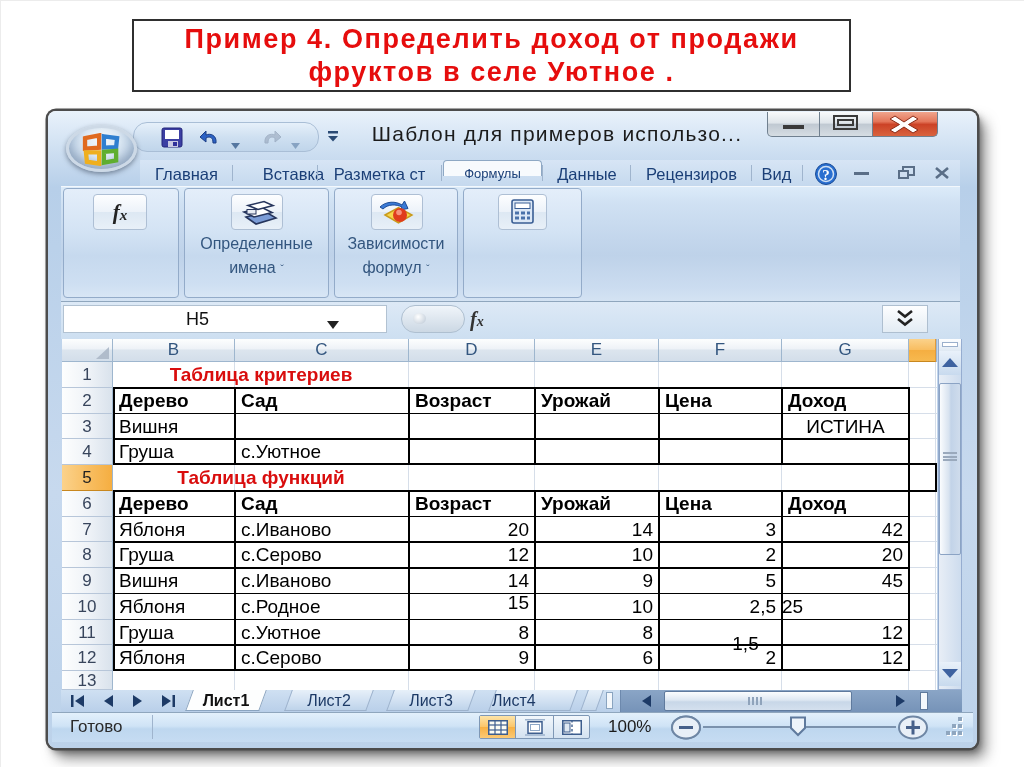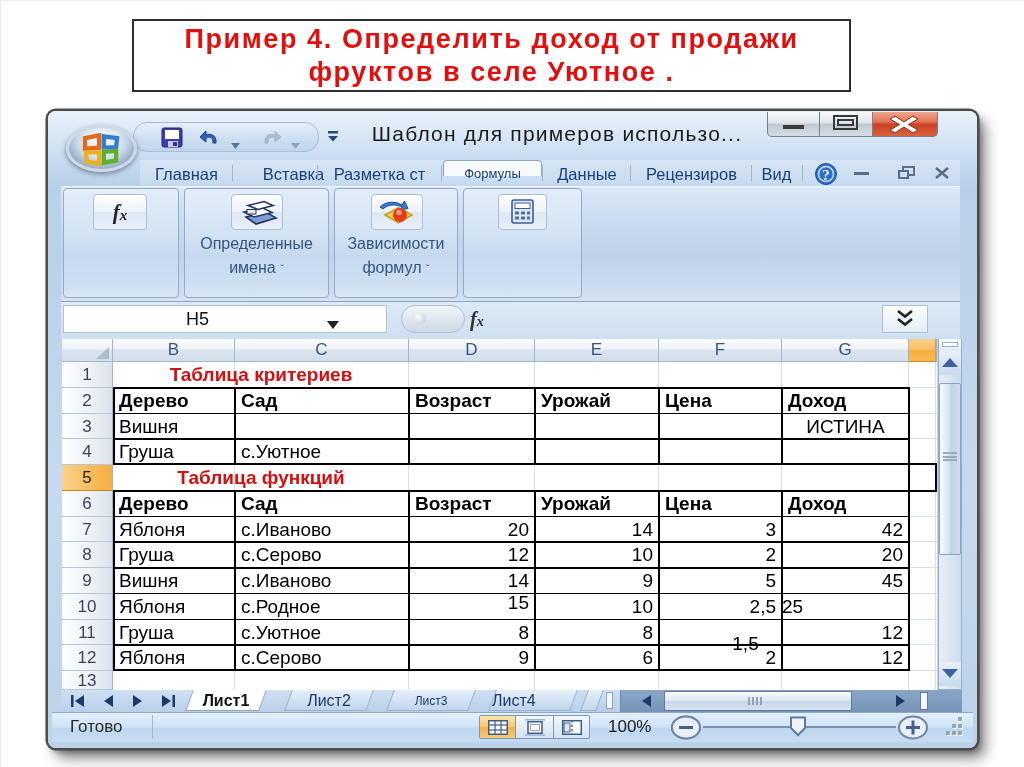--- a/index.html
+++ b/index.html
@@ -324,21 +324,21 @@
     </svg>
 <svg class="abs" style="left:108px;top:584px;" width="20" height="12">
       <path d="M6 0 L6 12 L15 6 Z" fill="#1d3a66"></path>
       <rect x="16.5" y="0" width="2.5" height="12" fill="#1d3a66"></rect>
     </svg>
 <div class="abs" style="left:141px;top:579px;width:74px;height:21px;background:#fdfefe;border:1px solid #8aa4c0;border-top:none;transform:skewX(-20deg);box-sizing:border-box;"></div>
     <div class="abs" style="left:141px;top:580px;width:74px;height:20px;line-height:20px;text-align:center;font-size:16px;font-weight:bold;color:#111;">Лист1</div>
 <div class="abs" style="left:240px;top:579px;width:82px;height:21px;background:linear-gradient(180deg,#e7f0f9 0%,#cfdff1 60%,#bed3ea 100%);border:1px solid #9db2cc;border-top:none;transform:skewX(-20deg);box-sizing:border-box;"></div>
     <div class="abs" style="left:240px;top:580px;width:82px;height:20px;line-height:20px;text-align:center;font-size:16px;font-weight:normal;color:#1d3a66;">Лист2</div>
 <div class="abs" style="left:342px;top:579px;width:82px;height:21px;background:linear-gradient(180deg,#e7f0f9 0%,#cfdff1 60%,#bed3ea 100%);border:1px solid #9db2cc;border-top:none;transform:skewX(-20deg);box-sizing:border-box;"></div>
-    <div class="abs" style="left:342px;top:580px;width:82px;height:20px;line-height:20px;text-align:center;font-size:12px;font-weight:normal;color:#1d3a66;">Лист3</div>
+    <div class="abs" style="left:342px;top:580px;width:82px;height:20px;line-height:20px;text-align:center;font-size:16px;font-weight:normal;color:#1d3a66;">Лист3</div>
 <div class="abs" style="left:444px;top:579px;width:82px;height:21px;background:linear-gradient(180deg,#e7f0f9 0%,#cfdff1 60%,#bed3ea 100%);border:1px solid #9db2cc;border-top:none;transform:skewX(-20deg);box-sizing:border-box;"></div>
     <div class="abs" style="left:444px;top:580px;width:82px;height:20px;line-height:20px;text-align:left;font-size:16px;font-weight:normal;color:#1d3a66;">Лист4</div>
 <div class="abs" style="left:536px;top:579px;width:16px;height:21px;background:linear-gradient(180deg,#e7f0f9,#c4d7eb);border:1px solid #9db2cc;border-top:none;transform:skewX(-20deg);box-sizing:border-box;"></div>
 <div class="abs" style="left:558px;top:581px;width:7px;height:17px;background:#f4f8fc;border:1px solid #8aa4c0;box-sizing:border-box;"></div>
 <div class="abs" style="left:572px;top:579px;width:342px;height:22px;background:linear-gradient(180deg,#8aa5c6 0%,#7693b8 100%);border-left:1px solid #6d89ad;box-sizing:border-box;"></div>
 <svg class="abs" style="left:592px;top:583px;" width="14" height="14">
       <path d="M11 1 L11 13 L2 7 Z" fill="#1d3a66"></path>
     </svg>
 <div class="abs" style="left:616px;top:580px;width:188px;height:20px;border:1px solid #5f7a9d;border-radius:2px;background:linear-gradient(180deg,#fbfdfe 0%,#dde7f2 45%,#c8d7e8 55%,#d4e0ee 100%);box-sizing:border-box;"></div>
 <div class="abs" style="left:700px;top:586px;width:2px;height:8px;background:#8fa3bb;"></div>

